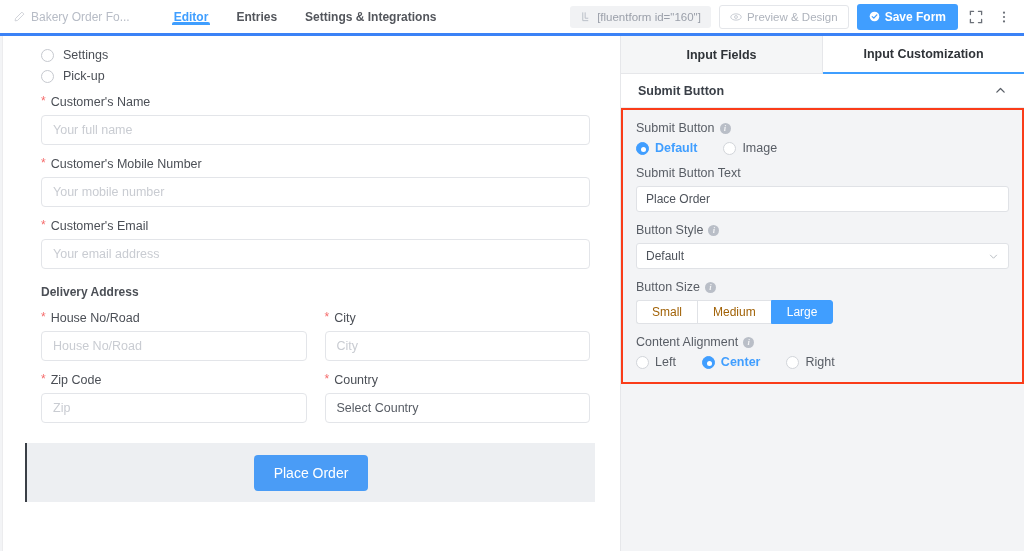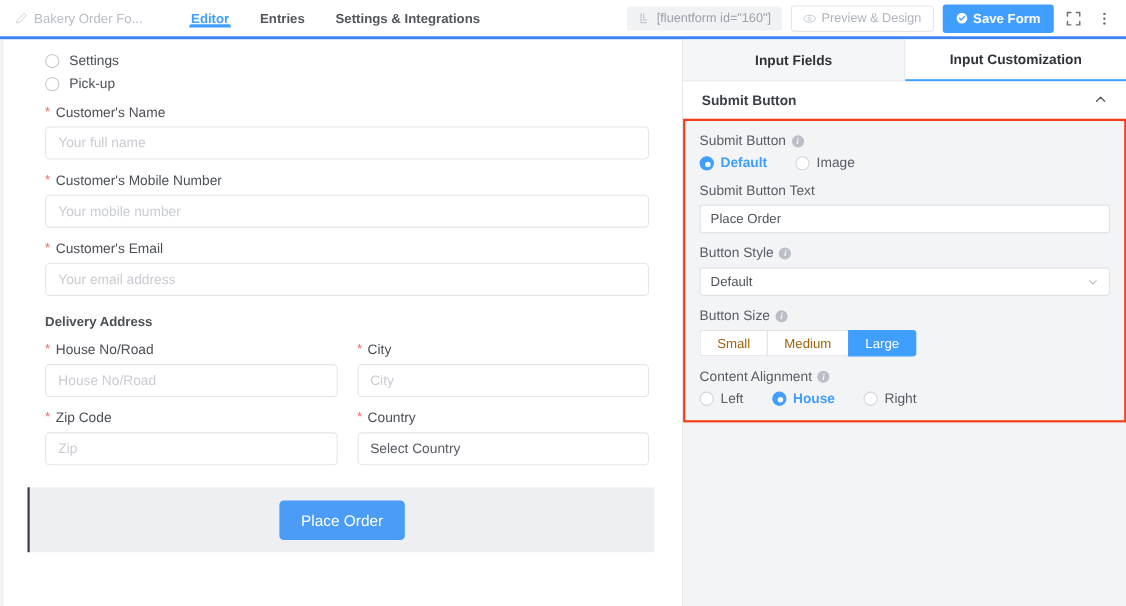--- a/index.html
+++ b/index.html
@@ -414,21 +414,21 @@
               <span>Content Alignment</span>
               <span class="info-ic">i</span>
             </div>
             <div class="radio-set">
               <div class="radio-inline">
                 <span class="rad2"></span>
                 <span class="rtext">Left</span>
               </div>
               <div class="radio-inline on">
                 <span class="rad2"></span>
-                <span class="rtext">House</span>
+                <span class="rtext">Center</span>
               </div>
               <div class="radio-inline">
                 <span class="rad2"></span>
                 <span class="rtext">Right</span>
               </div>
             </div>
           </div>
 
         </div>
       </div>

